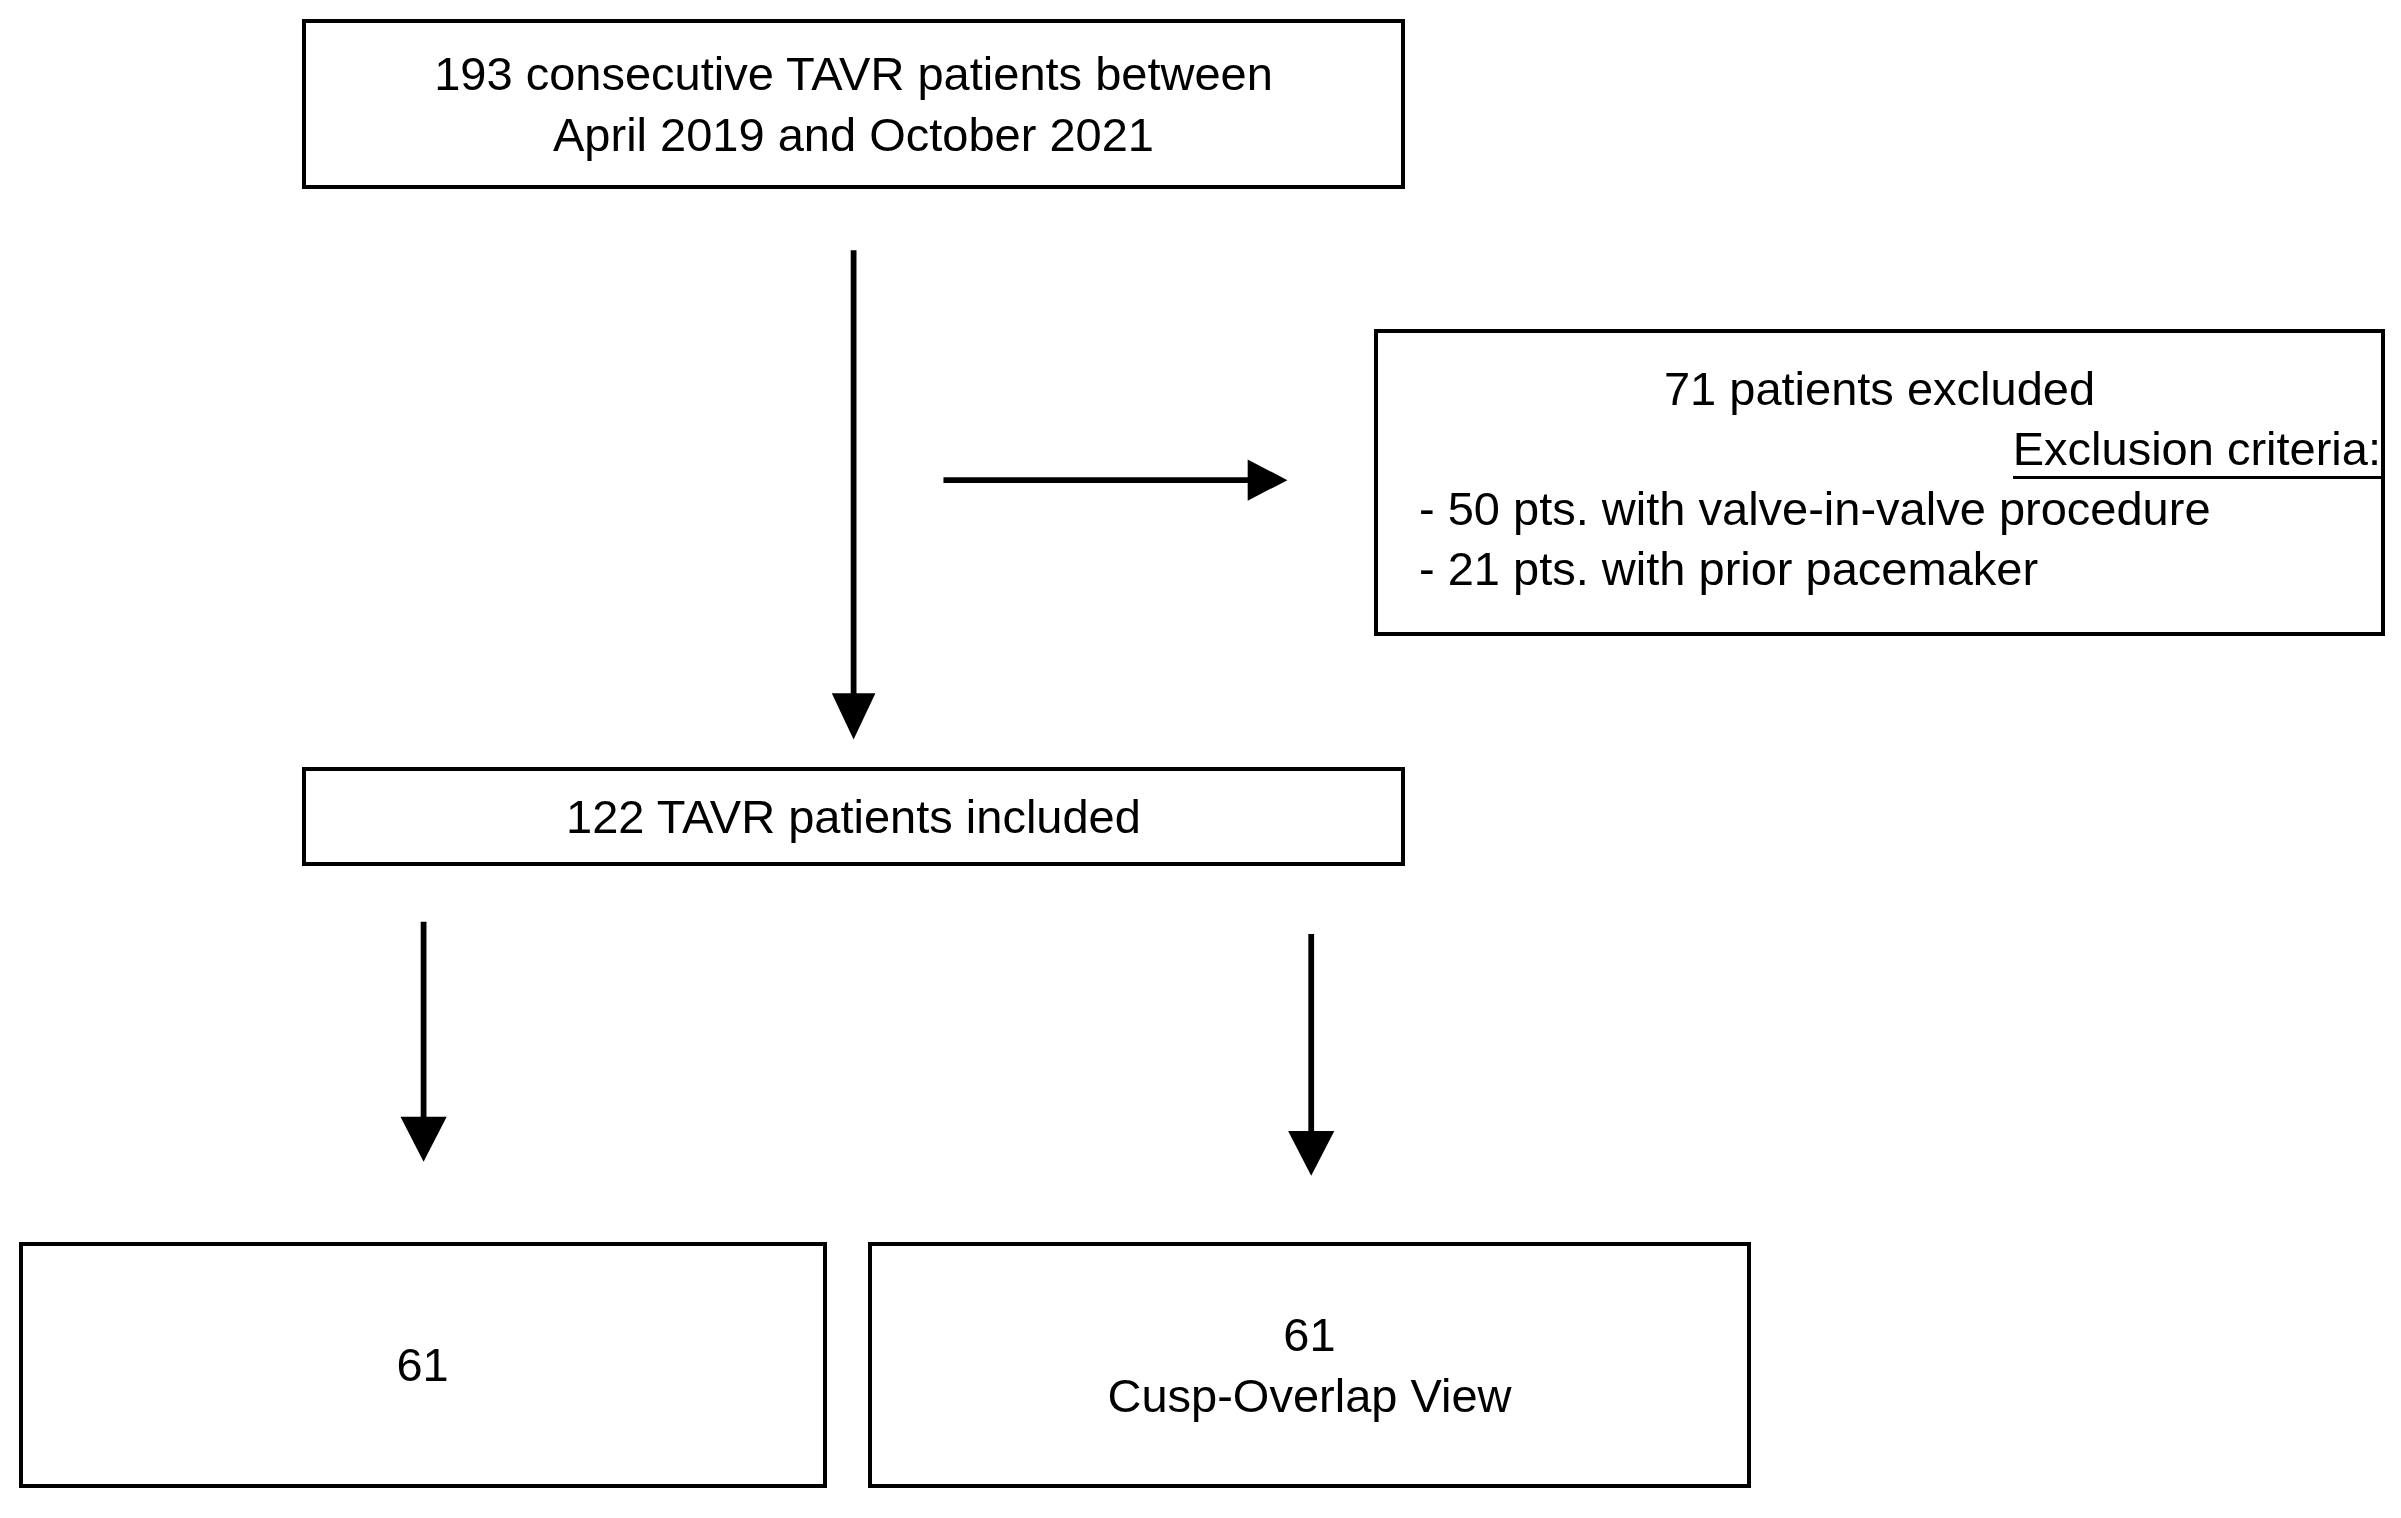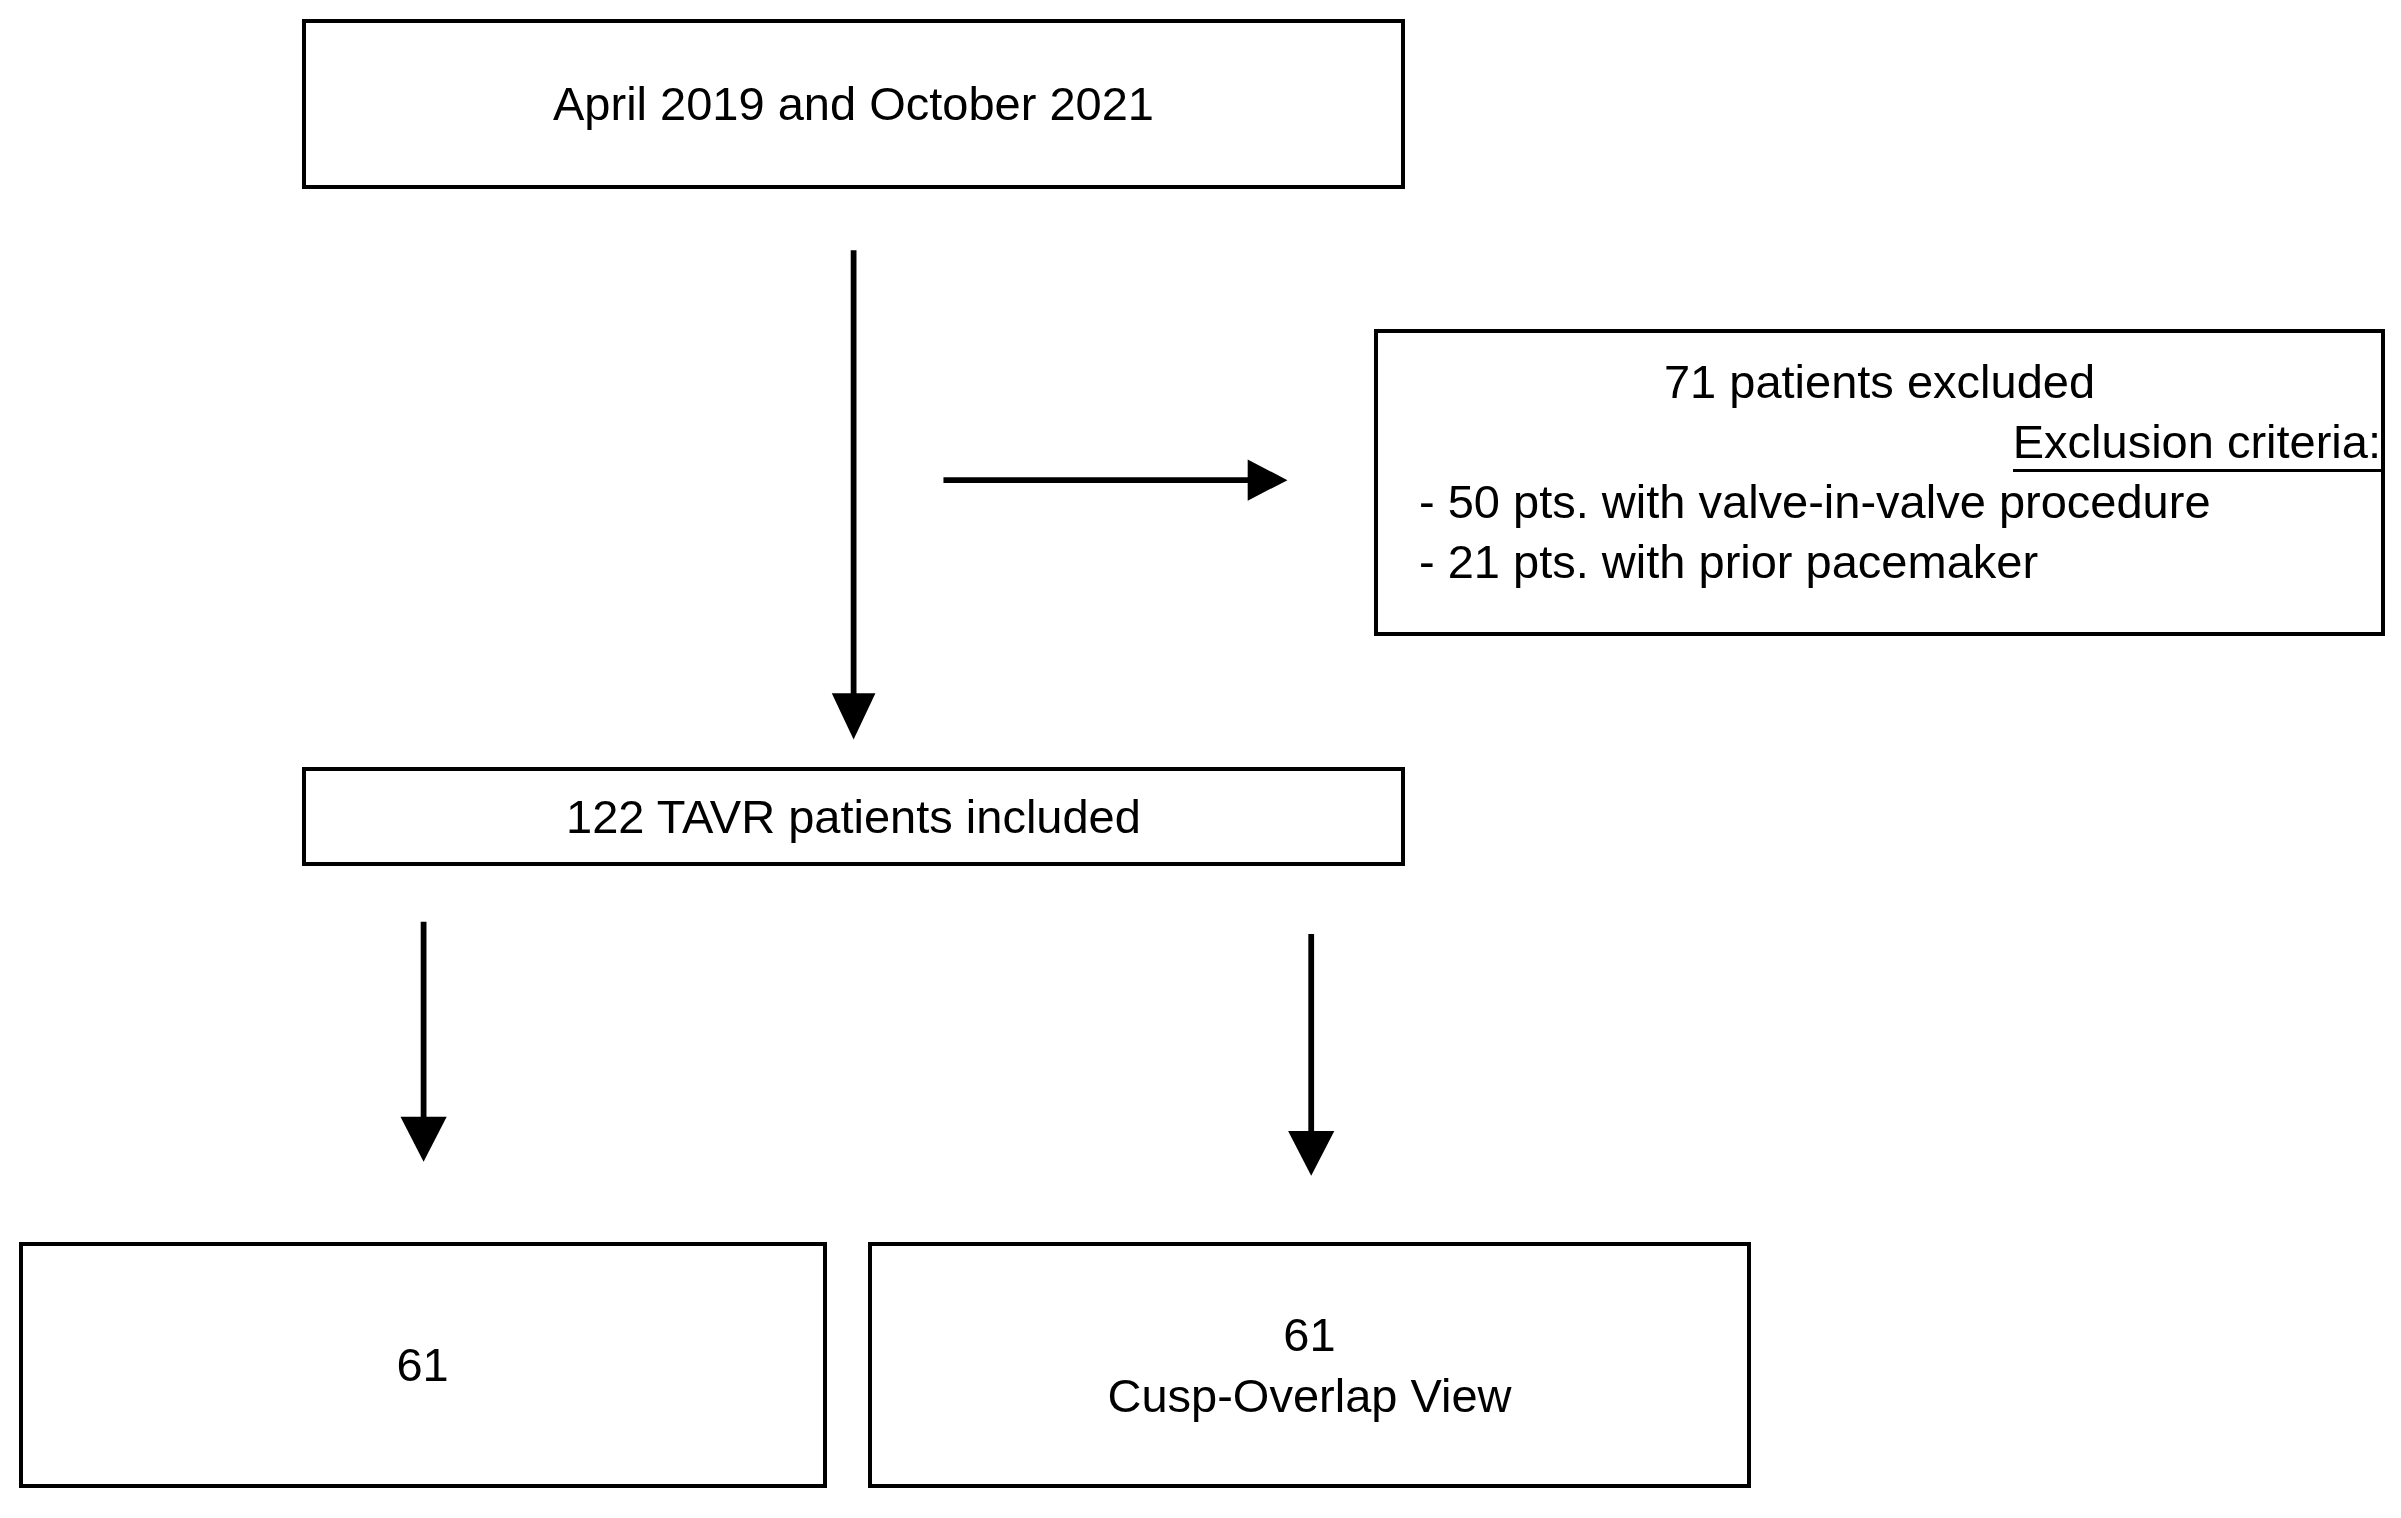--- a/index.html
+++ b/index.html
@@ -44,21 +44,21 @@
     align-items: center;
   }
 
   
   #box-excluded {
     left: 1374px;
     top: 329px;
     width: 1011px;
     height: 307px;
     justify-content: flex-start;
-    padding-top: 19px;
+    padding-top: 26px;
     text-align: left;
     line-height: 1.28;
   }
   #box-excluded .heading-line {
     text-align: center;
     display: block;
     white-space: pre;
   }
   #box-excluded .criteria-label-row {
     text-align: right;
@@ -136,20 +136,21 @@
       <polygon points="660,1810 624,1740 696,1740" fill="#000000"></polygon>
     </g>
 
     <g>
       <line x1="2043" y1="1455" x2="2043" y2="1798" stroke="#000000" stroke-width="9"></line>
       <polygon points="2043,1832 2007,1762 2079,1762" fill="#000000"></polygon>
     </g>
   </svg>
 
   <div class="node-box" id="box-enrollment">
+    <span class="line">193 consecutive TAVR patients between</span>
     <span class="line">April 2019 and October 2021</span>
   </div>
 
   <div class="node-box" id="box-excluded">
     <span class="heading-line">71 patients excluded</span>
     <span class="criteria-label-row">
       <span class="criteria-label">Exclusion criteria:</span>
     </span>
     <span class="criteria-item">- 50 pts. with valve-in-valve procedure</span>
     <span class="criteria-item">- 21 pts. with prior pacemaker</span>

